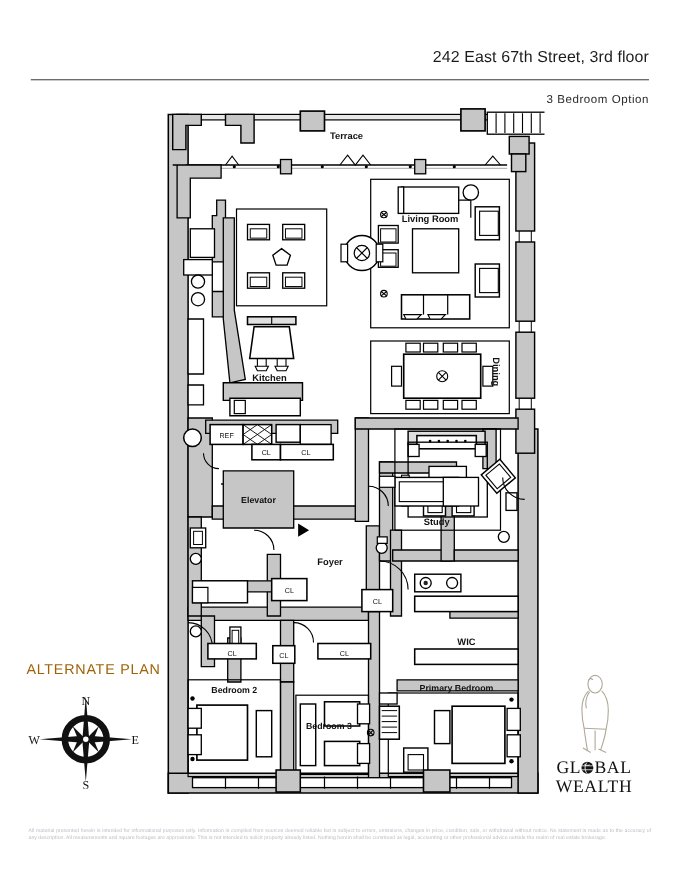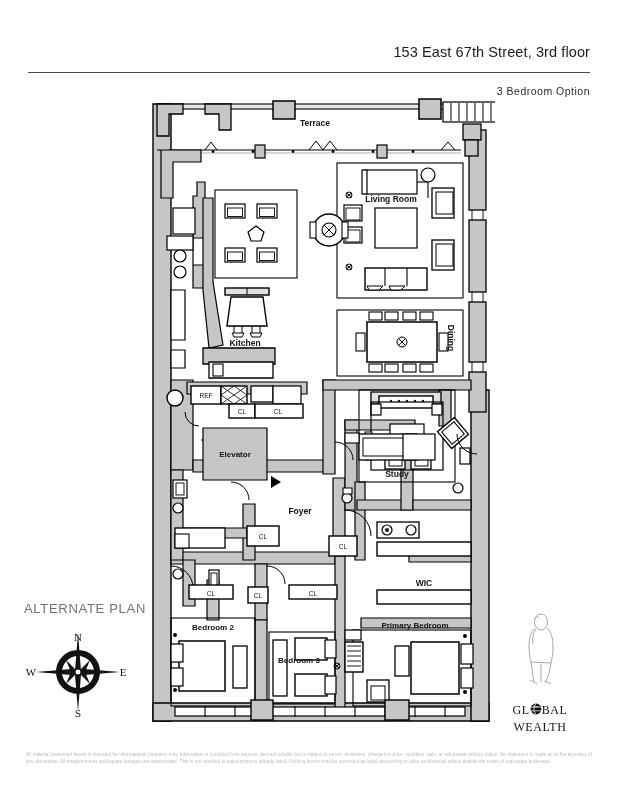--- a/index.html
+++ b/index.html
@@ -55,21 +55,21 @@
   }
   #plan-svg { display: block; width: 348px; height: 635px; }
 
   
   #alt-plan-label {
     position: absolute;
     left: 24px;
     top: 601px;
     font-size: 13px;
     letter-spacing: 0.7px;
-    color: #737373;
+    color: #a16207;
     white-space: nowrap;
   }
   #compass {
     position: absolute;
     left: 22px;
     top: 625px;
     width: 112px;
     height: 92px;
   }
 
@@ -77,23 +77,23 @@
   #logo-block {
     position: absolute;
     left: 484px;
     top: 612px;
     width: 112px;
     height: 108px;
     text-align: center;
   }
   #logo-figure { display:block; margin: 0 auto; }
   #logo-name {
-    margin-top: 16px;
+    margin-top: 4px;
     font-family: "Liberation Serif", serif;
-    font-size: 12px;
+    font-size: 16px;
     line-height: 17px;
     letter-spacing: 0.6px;
     color: #121212;
   }
   .logo-line { display:block; white-space: nowrap; }
   .globe-o {
     display: inline-block;
     position: relative;
     width: 12px;
     height: 12px;
@@ -109,21 +109,21 @@
     font-size: 4.6px;
     line-height: 6.6px;
     color: #b9bcc2;
     text-align: justify;
     letter-spacing: 0.05px;
   }
 </style>
 </head>
 <body>
 
-<div id="header-title">153 East 67th Street, 3rd floor</div>
+<div id="header-title">242 East 67th Street, 3rd floor</div>
 <div id="header-rule"></div>
 <div id="header-subtitle">3 Bedroom Option</div>
 
 <div id="plan-wrap">
   <svg id="plan-svg" viewBox="0 0 348 635" xmlns="http://www.w3.org/2000/svg">
     <defs>
       <g id="u-chair">
         <rect x="0" y="0" width="20" height="14" fill="#fff" stroke="#000" stroke-width="1.2"></rect>
         <rect x="2.5" y="4" width="15" height="8.5" fill="#fff" stroke="#000" stroke-width="0.9"></rect>
       </g>

